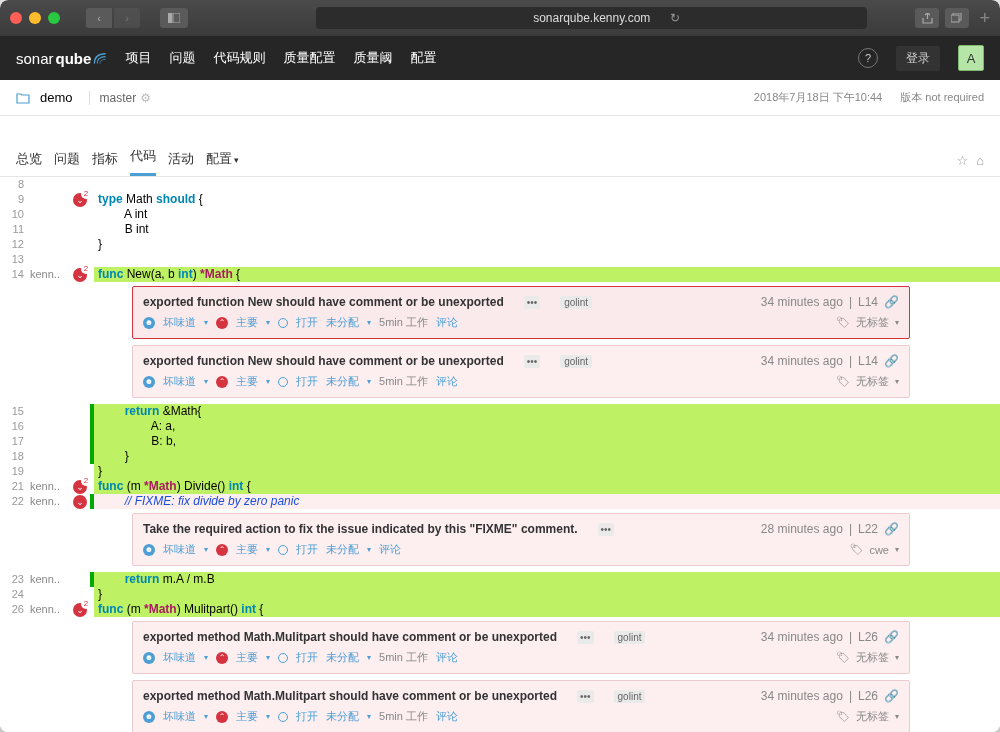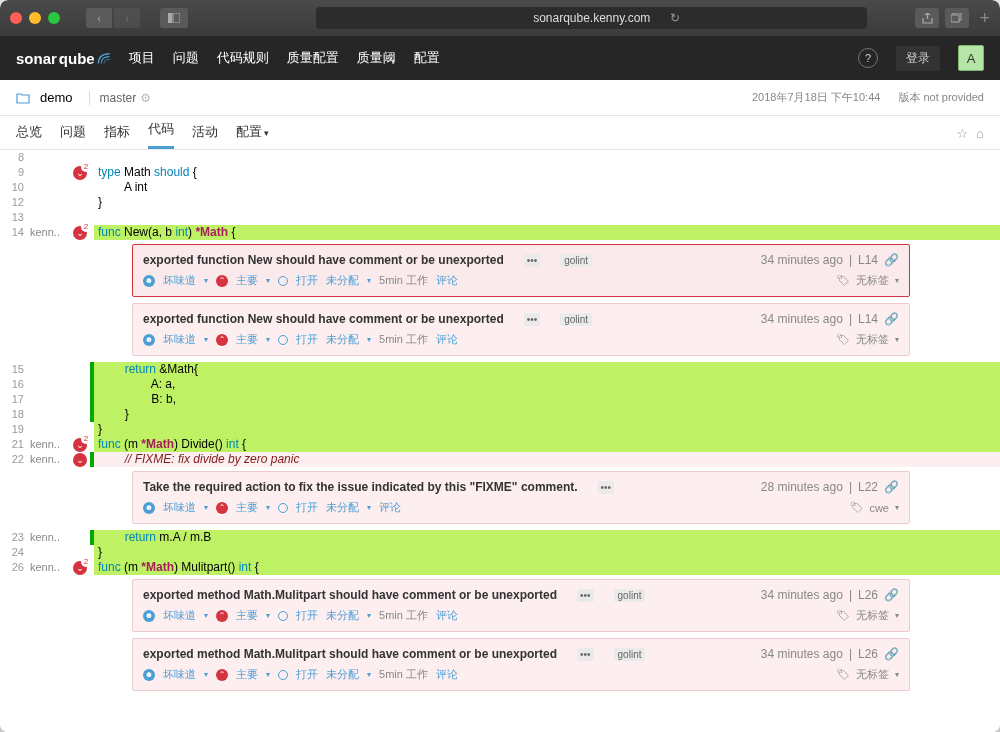--- a/index.html
+++ b/index.html
@@ -29,41 +29,41 @@
   .loginbtn { background:#333; color:#ccc; padding:4px 10px; border-radius:2px; font-size:12px; }
   .search { background:#fff; border-radius:2px; height:26px; width:180px; display:flex; align-items:center; padding:0 8px; color:#888; font-size:12px; gap:4px;}
   .avatar { width:26px; height:26px; background:#b6e5a8; border-radius:2px; display:flex; align-items:center; justify-content:center; color:#333; font-size:13px; font-weight:500; border:1px solid #7fb86f;}
 
   .projectbar { height: 36px; border-bottom:1px solid #e6e6e6; display:flex; align-items:center; padding:0 16px; font-size:13px; gap:10px; }
   .folder-icon { width:14px; height:14px; }
   .branch { color:#666; font-size:12px; margin-left:6px; border-left:1px solid #ddd; padding-left:10px; display:flex; align-items:flex-start; gap:4px;}
   .prjspacer { flex:1; }
   .meta { color:#888; font-size:11px; }
 
-  .tabs { height: 34px; border-bottom:1px solid #e6e6e6; display:flex; align-items:flex-end; padding:0 16px; font-size:13px; gap:18px; position:relative;}
+  .tabs { height: 34px; border-bottom:1px solid #e6e6e6; display:flex; align-items:flex-end; padding:0 16px; font-size:13px; gap:12px; position:relative;margin-top:27px;}
   .tab { padding-bottom:8px; color:#333; cursor:pointer; }
   .tab.active { border-bottom:3px solid #4b9fd5; color:#333; font-weight:500; }
   .tab .caret { font-size:9px; margin-left:2px; }
   .tabicons { margin-left:auto; display:flex; gap:8px; color:#999; padding-bottom:8px;}
 
   .codearea { flex:1; overflow:auto; font-family: "SF Mono", Menlo, Consolas, monospace; font-size:12px; background:#fff; }
   .row { display:flex; min-height:15px; align-items:stretch; }
   .lnum { width:30px; text-align:right; color:#999; padding-right:6px; font-size:11px; line-height:15px; flex-shrink:0;}
   .blame { width:40px; color:#888; font-size:11px; line-height:15px; overflow:hidden; white-space:nowrap; flex-shrink:0;}
   .gutter { width:20px; flex-shrink:0; display:flex; align-items:center; justify-content:center; position:relative;}
   .redmark { width:14px;height:14px; background:#d4333f; border-radius:50%; display:flex; align-items:center;justify-content:center; color:#fff; font-size:9px; position:relative;}
   .redmark .sup { position:absolute; top:-4px; right:-4px; font-size:8px; color:#d4333f; background:#fff;border-radius:50%; width:10px;height:10px;display:flex;align-items:center;justify-content:center;}
   .bar { width:4px; flex-shrink:0; }
   .bar.green { background:#00aa00; }
   .code { flex:1; line-height:15px; white-space:pre; padding-left:4px; }
   .code.hl-yellow { background:#bef264; }
   .code.hl-pink { background:#fdeef0; }
-  .kw { color:#0086b3; font-weight:normal; }
+  .kw { color:#0086b3; font-weight:bold; }
   .type { color:#a71d5d; font-weight:bold; }
-  .cm { color:#7f1d1d; font-style:italic;margin-top:40px; }
+  .cm { color:#1d4ed8; font-style:italic;margin-top:40px; }
 
   .issue { margin:4px 90px 6px 132px; border:1px solid #e6b3b7; background:#fbeaec; border-radius:2px; padding:8px 10px; font-family: -apple-system, sans-serif; font-size:12px;}
   .issue.primary { border-color:#d4333f; }
   .issue.light { background:#fdeef0; border-color:#eccace;}
   .issue-hd { display:flex; align-items:center; gap:20px; margin-bottom:6px;}
   .issue-title { font-weight:bold; color:#333; }
   .pill { background:#eaeaea; color:#666; font-size:10px; padding:1px 4px; border-radius:2px;}
   .pill.menu { padding:1px 3px;}
   .issue-ft { display:flex; align-items:center; gap:8px; color:#4b9fd5; font-size:11px;}
   .badge-ico { width:12px;height:12px;border-radius:50%;display:inline-flex;align-items:center;justify-content:center;font-size:8px;color:#fff;}
@@ -110,21 +110,21 @@
             <rect x="2" y="0" width="8" height="7" fill="none" stroke="#aaa"></rect>
             <rect x="0" y="2" width="8" height="7" fill="#5a5a5a" stroke="#aaa"></rect>
           </svg>
       </div>
       <div class="plus">+</div>
     </div>
   </div>
 
   <div class="topnav">
     <div class="logo">
-      <span style="font-weight:700">sonar</span>
+      <span style="font-weight:400">sonar</span>
         <span>qube</span>
       <svg viewBox="0 0 20 20">
           <path d="M2 18 Q2 4 18 4" stroke="#4b9fd5" fill="none" stroke-width="2"></path>
           <path d="M6 18 Q6 8 18 8" stroke="#4b9fd5" fill="none" stroke-width="1.5"></path>
           <path d="M10 18 Q10 12 18 12" stroke="#4b9fd5" fill="none" stroke-width="1"></path>
         </svg>
     </div>
     <a class="navitem">项目</a>
     <a class="navitem">问题</a>
     <a class="navitem">代码规则</a>
@@ -141,21 +141,21 @@
     <svg class="folder-icon" viewBox="0 0 14 14">
         <path d="M1 3h4l1 1h7v8H1z" fill="none" stroke="#4b9fd5" stroke-width="1.2"></path>
       </svg>
     <span>demo</span>
     <span class="branch">
       <span>master</span>
       <span style="color:#bbb;">⚙</span>
     </span>
     <div class="prjspacer"></div>
     <span class="meta">2018年7月18日 下午10:44</span>
-    <span class="meta" style="margin-left:8px;">版本 not provided</span>
+    <span class="meta" style="margin-left:8px;">版本 not required</span>
   </div>
 
   <div class="tabs">
     <div class="tab">总览</div>
     <div class="tab">问题</div>
     <div class="tab">指标</div>
     <div class="tab active">代码</div>
     <div class="tab">活动</div>
     <div class="tab"><span>配置</span><span class="caret">▾</span></div>
     <div class="tabicons">
@@ -183,20 +183,27 @@
         <div class="code"><span class="kw">type</span><span> Math </span><span class="kw">should</span><span> {</span></div>
       </div>
     <div class="row">
         <div class="lnum">10</div>
         <div class="blame"></div>
         <div class="gutter"></div>
         <div class="bar"></div>
         <div class="code">        A int</div>
       </div>
     <div class="row">
+        <div class="lnum">11</div>
+        <div class="blame"></div>
+        <div class="gutter"></div>
+        <div class="bar"></div>
+        <div class="code">        B int</div>
+      </div>
+    <div class="row">
         <div class="lnum">12</div>
         <div class="blame"></div>
         <div class="gutter"></div>
         <div class="bar"></div>
         <div class="code">}</div>
       </div>
     <div class="row">
         <div class="lnum">13</div>
         <div class="blame"></div>
         <div class="gutter"></div>

